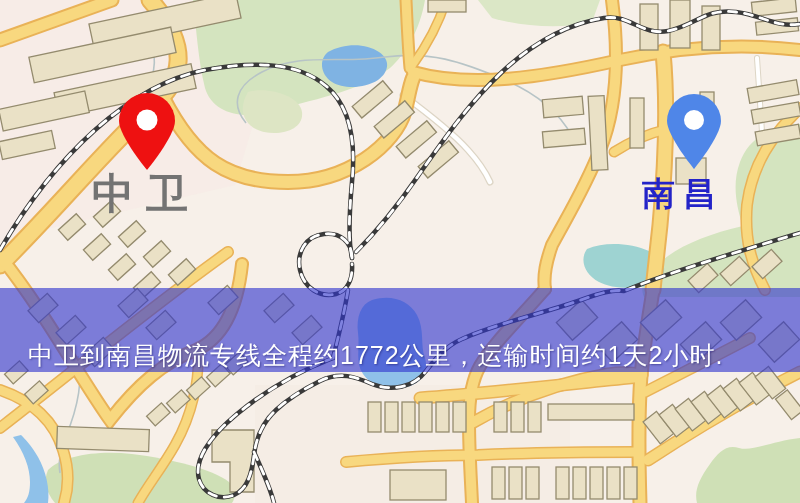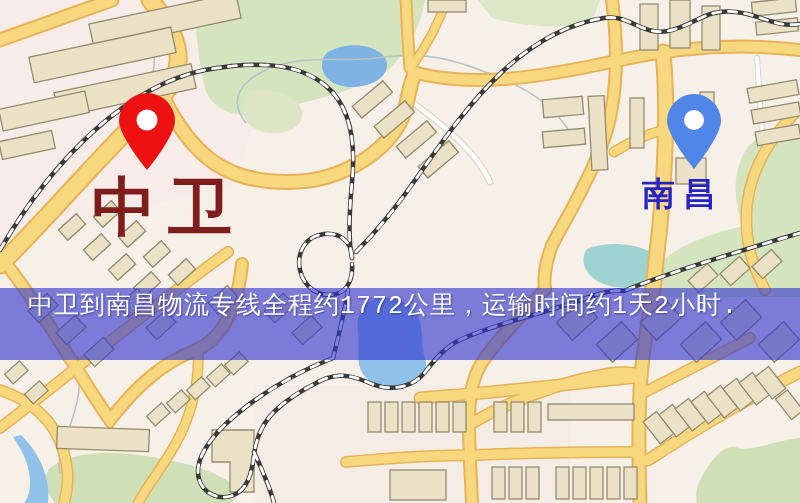--- a/index.html
+++ b/index.html
@@ -1,24 +1,24 @@
 <!DOCTYPE html>
 <html><head>
 <meta charset="utf-8">
 <style>
   html,body{margin:0;padding:0;}
   body{width:800px;height:503px;overflow:hidden;font-family:"Liberation Sans",sans-serif;}
   .map-viewport{position:relative;width:800px;height:503px;background:#f7f0e9;overflow:hidden;}
   .map-viewport svg{position:absolute;left:0;top:0;}
   .city-label{position:absolute;font-family:"Liberation Serif",serif;font-weight:bold;line-height:1;white-space:nowrap;}
-  .city-label.origin{left:92px;top:176px;font-size:64px;letter-spacing:12px;color:#7f1d1d;}
+  .city-label.origin{left:92px;top:176px;font-size:42px;letter-spacing:12px;color:#737373;font-family:Liberation Mono, monospace;}
   .city-label.destination{left:642px;top:178px;font-size:33px;letter-spacing:8px;color:#2323c8;}
-  .route-banner{position:absolute;left:0;top:288px;width:800px;height:72px;
-    background:rgba(48,54,205,0.62);display:flex;align-items:flex-start;box-sizing:border-box;
-    padding-left:28px;font-family:Liberation Mono, monospace;}
+  .route-banner{position:absolute;left:0;top:288px;width:800px;height:84px;
+    background:rgba(48,54,205,0.62);display:flex;align-items:flex-end;box-sizing:border-box;
+    padding-left:28px;}
   .route-banner .banner-text{color:#ffffff;font-size:25px;letter-spacing:1px;
     text-shadow:1px 1px 2px rgba(30,30,110,0.55);white-space:nowrap;}
 </style>
 </head>
 <body>
 
 <div class="map-viewport">
   <svg width="800" height="503" viewBox="0 0 800 503">
 
     <g>

